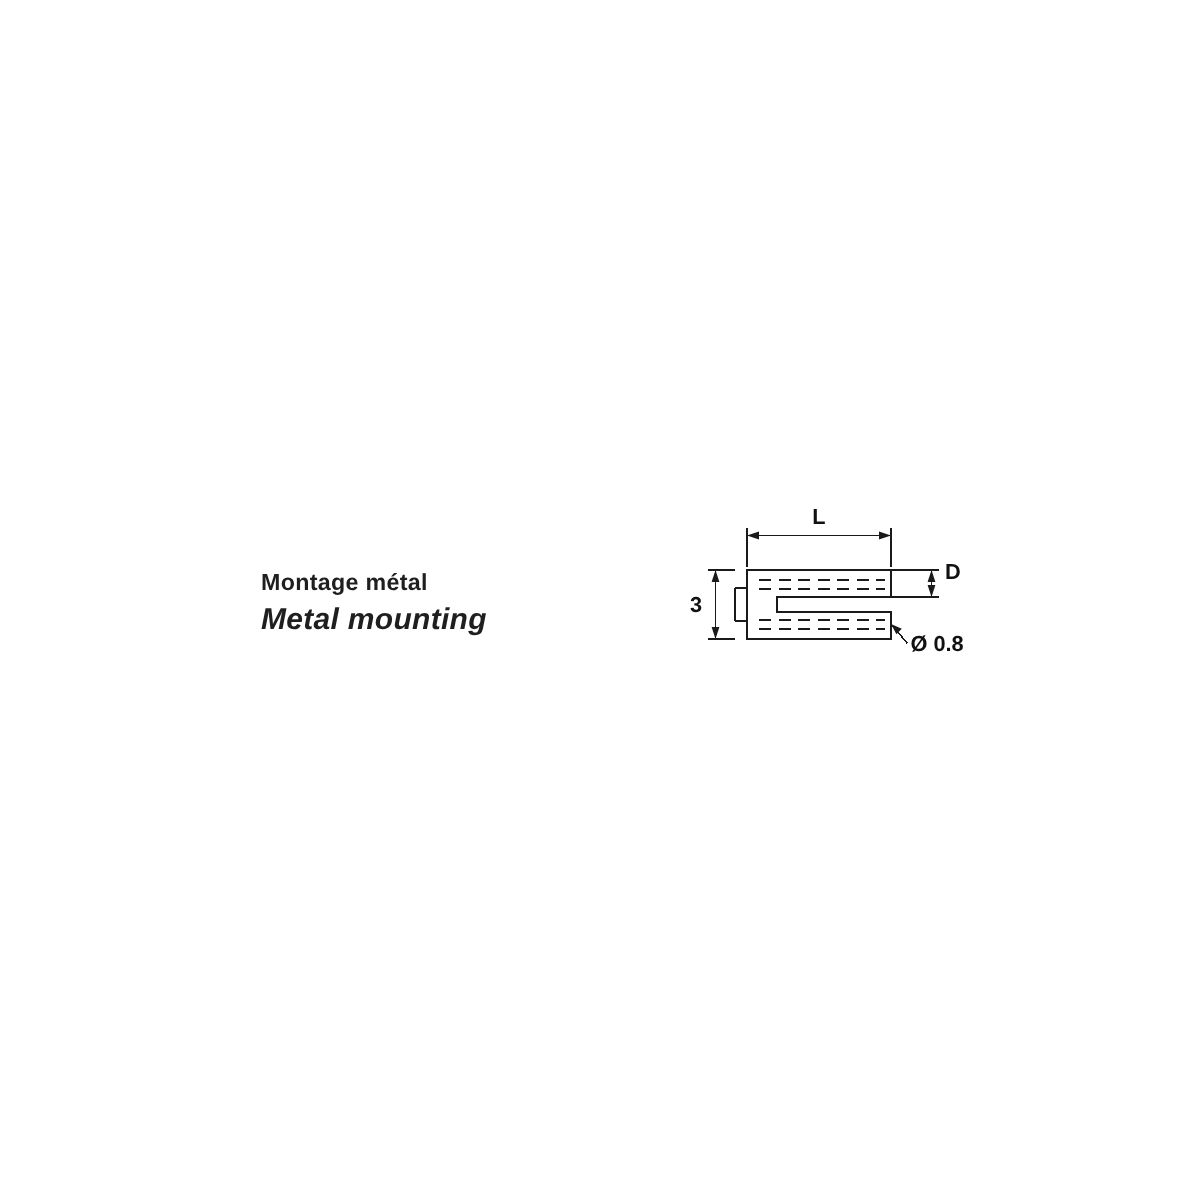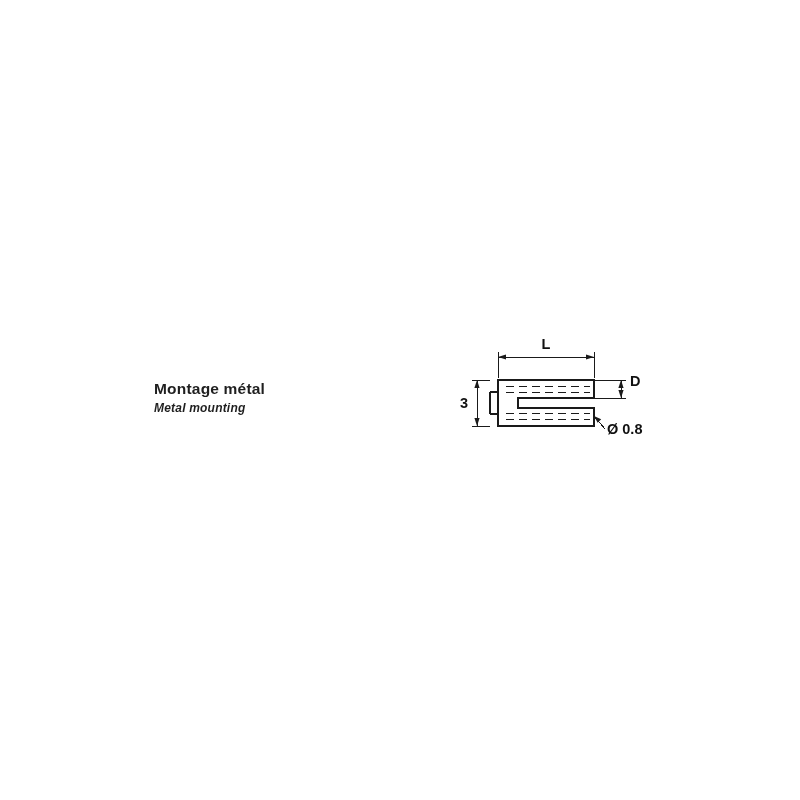--- a/index.html
+++ b/index.html
@@ -20,33 +20,33 @@
     position: absolute;
     left: 0;
     top: 0;
     width: 800px;
     height: 800px;
   }
 
   
   .caption {
     position: absolute;
-    left: 154px;
+    left: 174px;
     top: 379px;
     line-height: 1.35;
     white-space: nowrap;
   }
   .caption .line-fr {
     font-size: 15.5px;
     font-weight: 700;
     color: #1f1f1f;
     letter-spacing: 0.2px;
   }
   .caption .line-en {
-    font-size: 12px;
+    font-size: 20px;
     font-weight: 700;
     font-style: italic;
     color: #1f1f1f;
     letter-spacing: 0.2px;
   }
 
   
   #drawing {
     position: absolute;
     left: 430px;

